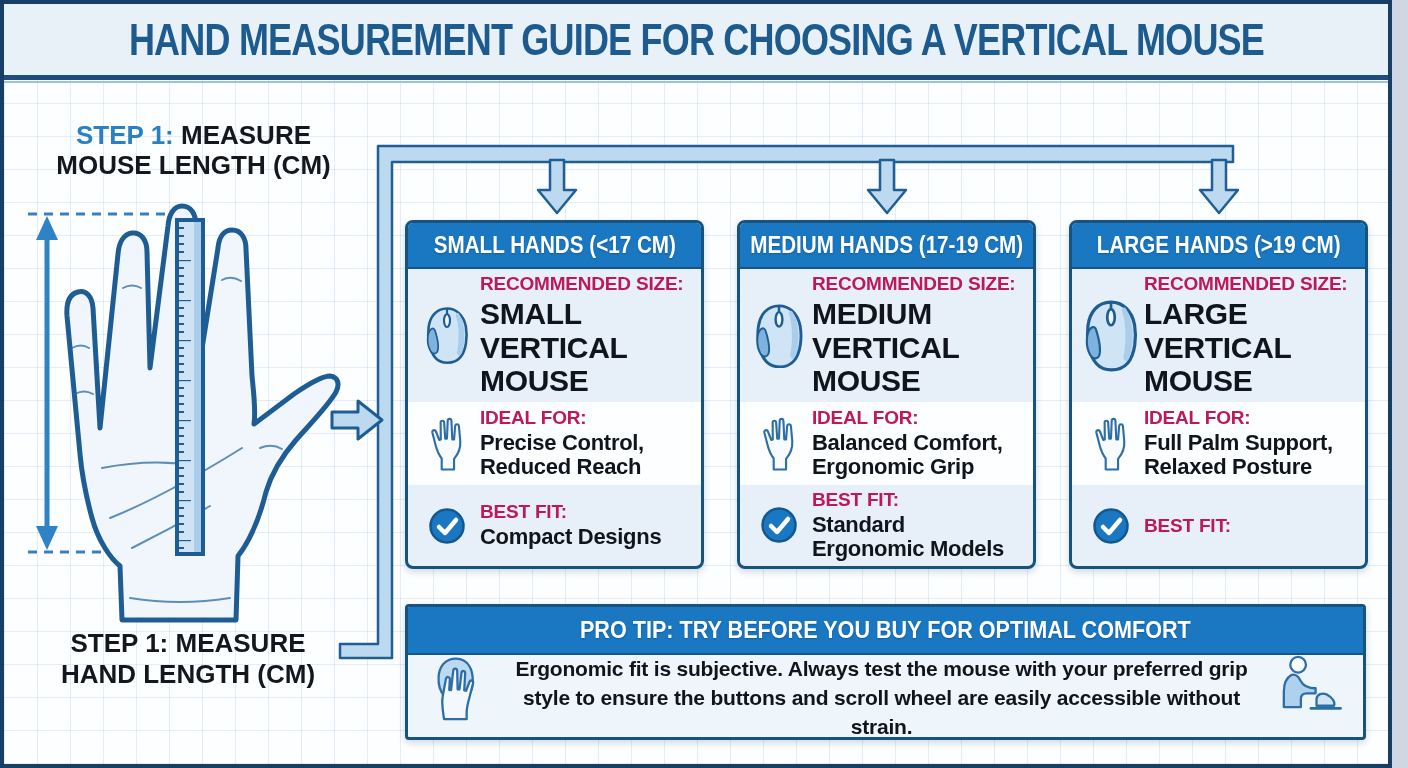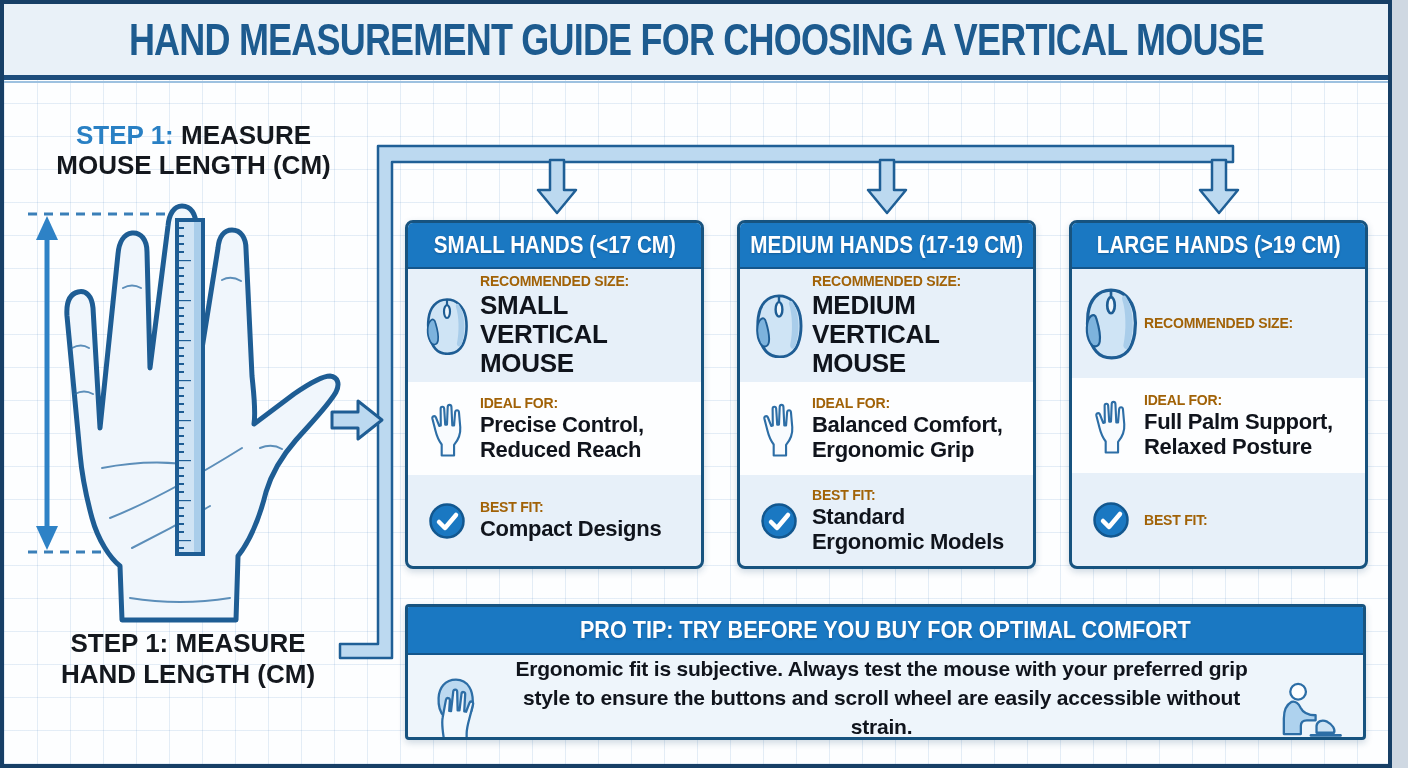--- a/index.html
+++ b/index.html
@@ -29,35 +29,35 @@
   .card-header{flex:0 0 44px;background:#1a78c2;display:flex;align-items:center;justify-content:center;
     border-bottom:2px solid #14568c;}
   .card-header span{color:#fff;font-size:24px;font-weight:800;white-space:nowrap;
     transform:scaleX(0.86);transform-origin:center;text-shadow:0 1px 2px rgba(0,40,80,.35);}
   .card-row{display:flex;align-items:center;padding:4px 10px 4px 6px;}
   .card-row.r1{flex:112 1 0;}
   .card-row.r2{flex:97 1 0;background:#fdfeff;justify-content:space-between;}
   .card-row.r3{flex:94 1 0;}
   .icon-cell{flex:0 0 66px;display:flex;align-items:center;justify-content:center;}
   .text-cell{flex:1;padding-right:4px;}
-  .row-label{font-size:14px;font-weight:700;color:#a16207;letter-spacing:-0.2px;}
-  .row-value{font-size:26px;font-weight:800;color:#10141c;line-height:1.12;letter-spacing:-0.3px;margin-top:2px;}
+  .row-label{font-size:19px;font-weight:700;color:#be185d;letter-spacing:-0.2px;}
+  .row-value{font-size:30px;font-weight:800;color:#10141c;line-height:1.12;letter-spacing:-0.3px;margin-top:2px;}
   .card-row.r2 .row-value,.card-row.r3 .row-value{font-weight:600;font-size:22px;}
   .card:nth-child(1) .mouse-svg{width:48px;}
   .card:nth-child(2) .mouse-svg{width:54px;}
   .card:nth-child(3) .mouse-svg{width:60px;}
   
   .pro-tip{position:absolute;left:401px;top:600px;width:961px;height:136px;box-sizing:border-box;
     border:3px solid #17537f;border-radius:4px;overflow:hidden;background:#eef5fb;
     display:flex;flex-direction:column;box-shadow:0 3px 7px rgba(25,70,110,.20);}
   .pro-tip-header{flex:0 0 46px;background:#1a78c2;display:flex;align-items:center;justify-content:center;
     border-bottom:2px solid #14568c;}
   .pro-tip-header span{color:#fff;font-size:24px;font-weight:800;white-space:nowrap;
     transform:scaleX(0.9);transform-origin:center;text-shadow:0 1px 2px rgba(0,40,80,.35);}
-  .pro-tip-body{flex:1;display:flex;align-items:flex-end;}
+  .pro-tip-body{flex:1;display:flex;align-items:flex-start;}
   .pro-tip-text{flex:1;text-align:center;font-size:21px;font-weight:600;color:#10141c;
     line-height:1.38;max-width:845px;margin:0 auto;letter-spacing:-0.2px;}
   .grip-icon-cell{flex:0 0 96px;display:flex;align-items:center;justify-content:center;}
   .person-icon-cell{flex:0 0 104px;display:flex;align-items:center;justify-content:center;}
   
   .connector-svg,.hand-svg{position:absolute;pointer-events:none;}
   .connector-svg{left:0;top:0;}
   .hand-svg{left:6px;top:192px;}
 </style>
 </head>
@@ -234,20 +234,21 @@
           <svg class="mouse-svg" viewBox="0 0 56 68">
             <path d="M 28 3 C 15 3 8 13 6.5 25 C 5 37 7 52 14.5 60.5 C 21 68 36 68.5 43.5 60 C 50.5 52 52 36 50 24 C 47.5 11 39 3 28 3 Z" fill="#cfe4f5" stroke="#1e5d94" stroke-width="3"></path>
             <path d="M 9.5 27 C 4.5 31 4 44 8.5 52 C 11.5 57 16.5 56.5 17.5 51 C 18.5 45 16 35 14.5 30 C 13.5 26 11.5 25.5 9.5 27 Z" fill="#7db3dd" stroke="#1e5d94" stroke-width="2"></path>
             <path d="M 42 9 C 49 19 50.5 41 45 55 C 43.5 59 40 58.5 39.5 54.5 C 42.5 41 42 22 38.5 12 C 37.5 9 40 6.5 42 9 Z" fill="#a9cdea"></path>
             <line x1="28" y1="3" x2="28" y2="11" stroke="#1e5d94" stroke-width="2.5"></line>
             <ellipse cx="28" cy="17" rx="3.5" ry="7.5" fill="#eef6fc" stroke="#1e5d94" stroke-width="2.5"></ellipse>
           </svg>
         </div>
         <div class="text-cell">
           <div class="row-label">RECOMMENDED SIZE:</div>
+          <div class="row-value">LARGE VERTICAL MOUSE</div>
         </div>
       </div>
       <div class="card-row r2">
         <div class="icon-cell">
           <svg width="46" height="58" viewBox="0 0 52 64">
             <path d="M 34 62 L 34 50 C 39 44 41.5 37 41 30 L 39.5 13 C 39.2 10 35.5 10 35.2 13 L 34 28 L 32 28 L 31 7 C 30.8 4 27 4 26.8 7 L 26 27 L 24 27 L 22.8 9 C 22.6 6 18.8 6.2 18.8 9.2 L 19 28 L 17.2 28.6 L 13.5 19 C 12.4 16.2 8.8 17.4 9.5 20.4 L 13 34 C 14.6 40.5 16.5 45 20 49.5 L 20 62 Z" fill="#f8fbfe" stroke="#2d6ea6" stroke-width="2.4" stroke-linejoin="round"></path>
           </svg>
         </div>
         <div class="text-cell">
           <div class="row-label">IDEAL FOR:</div>

